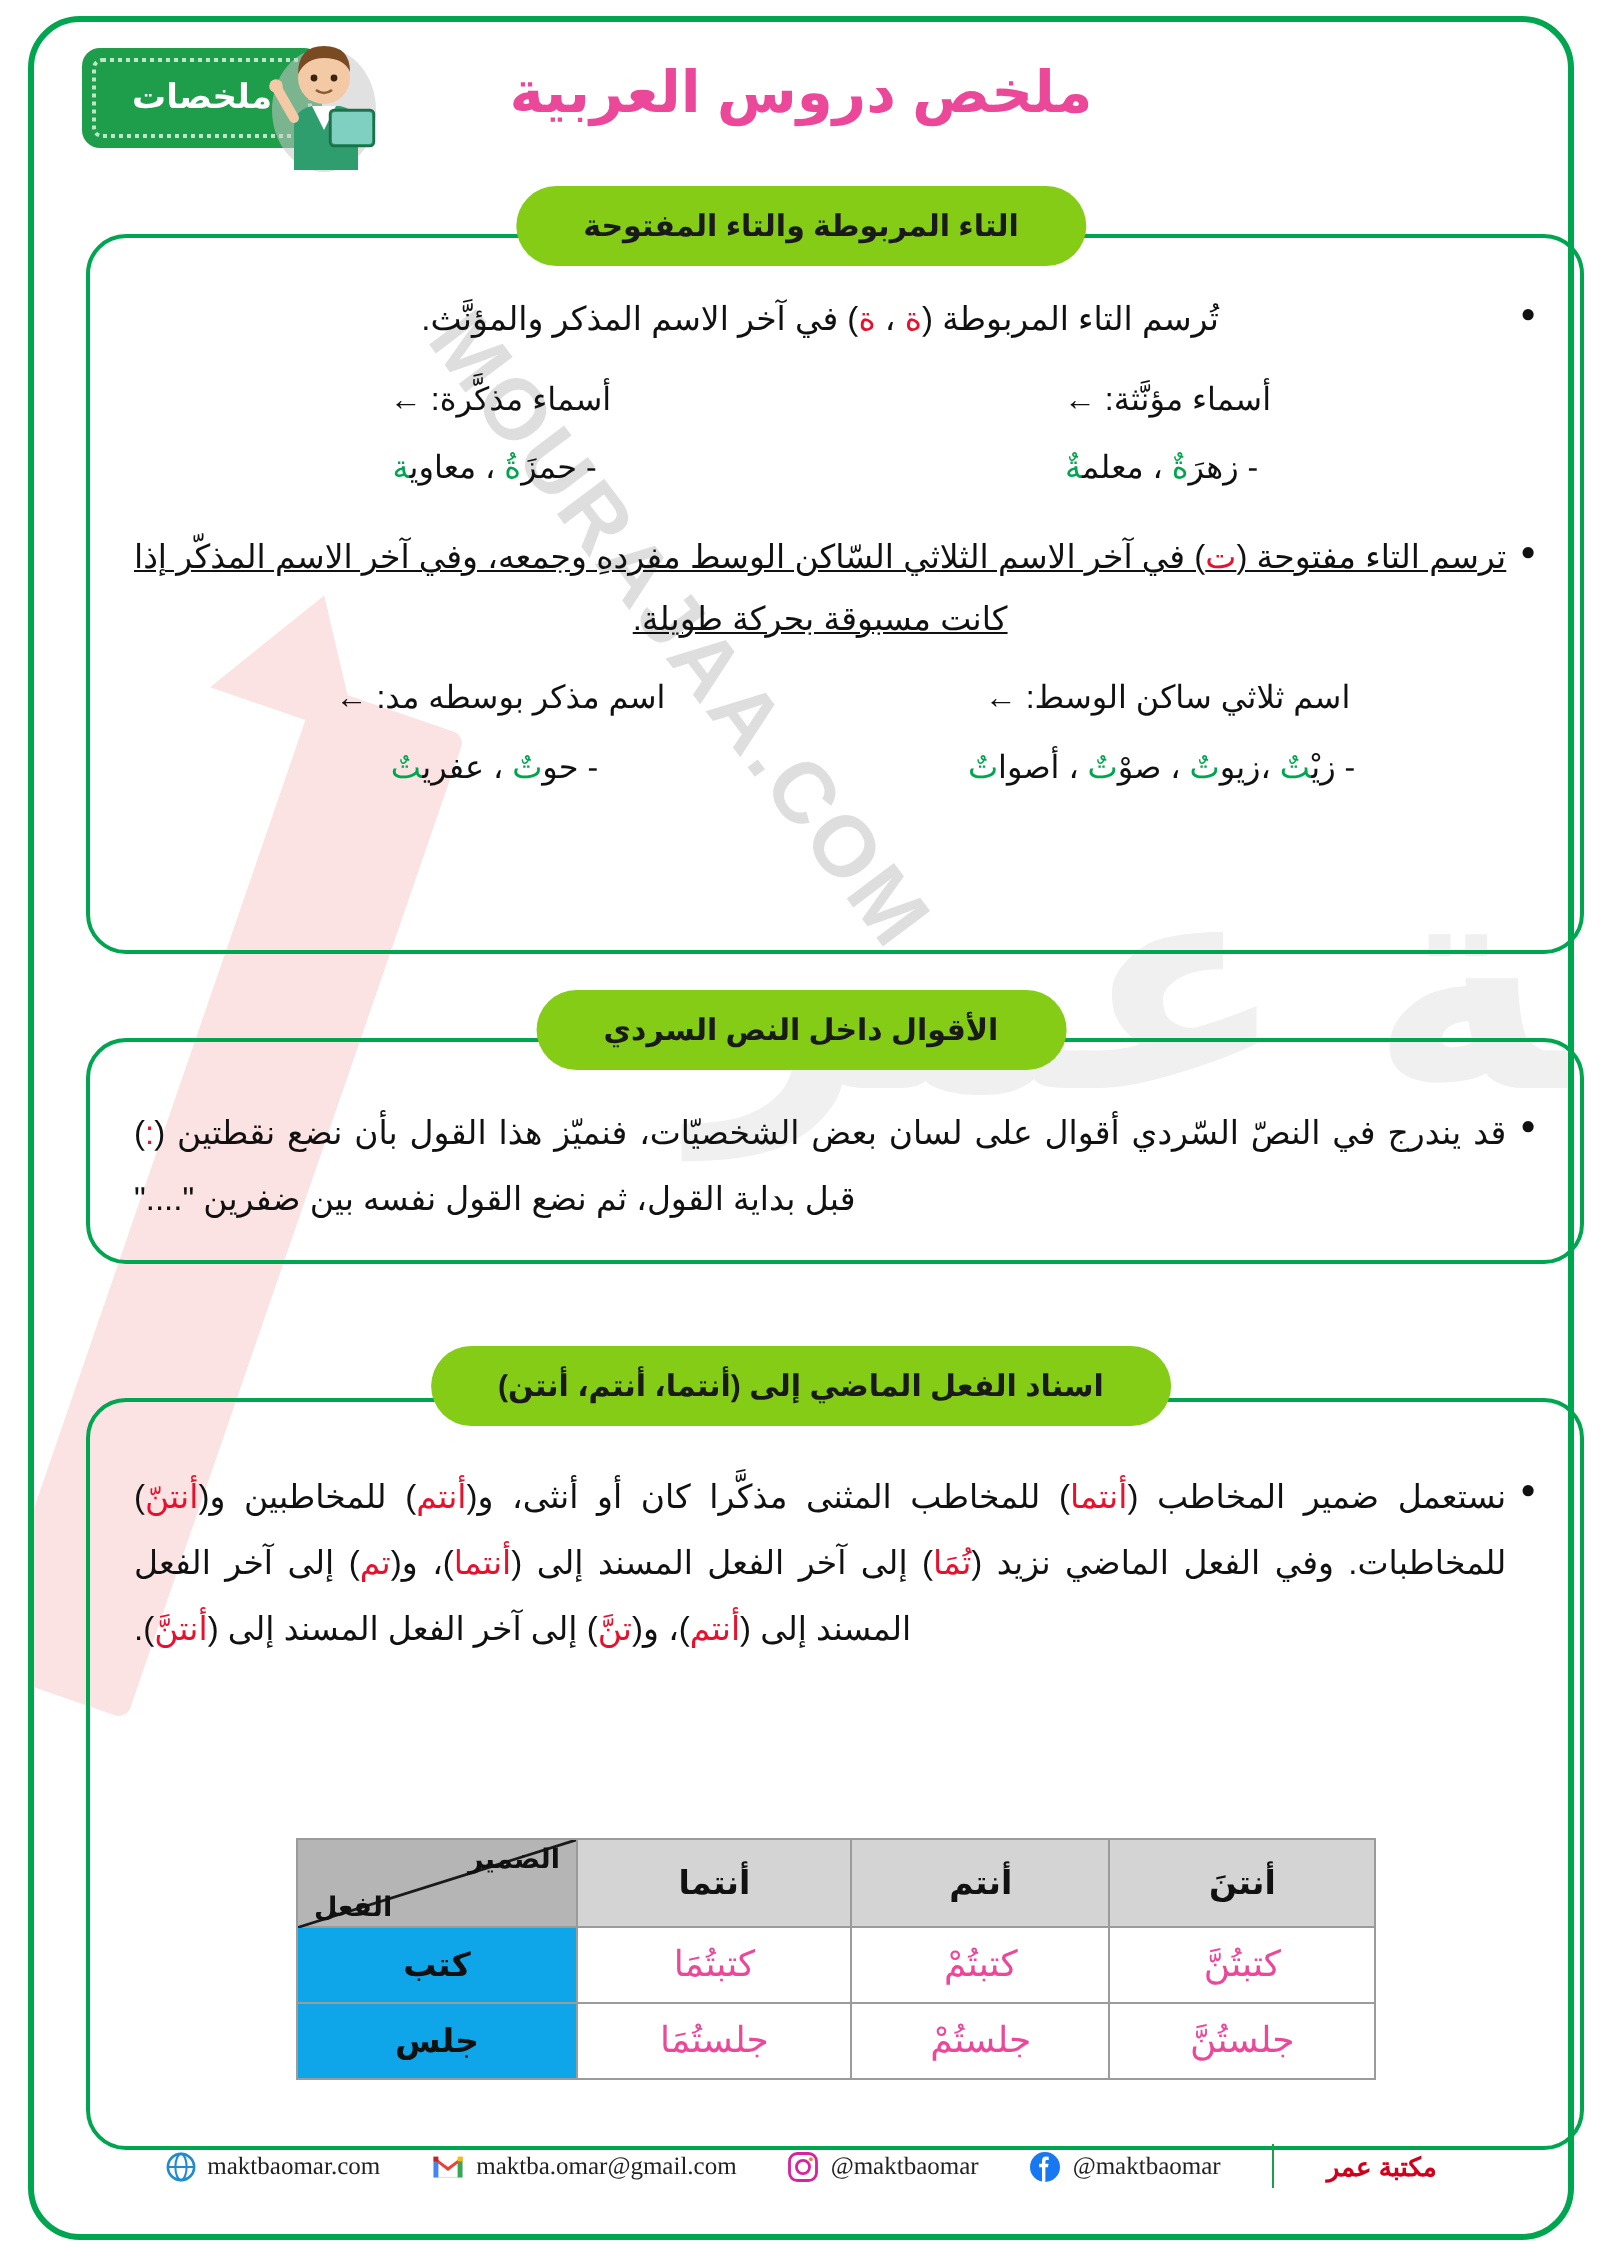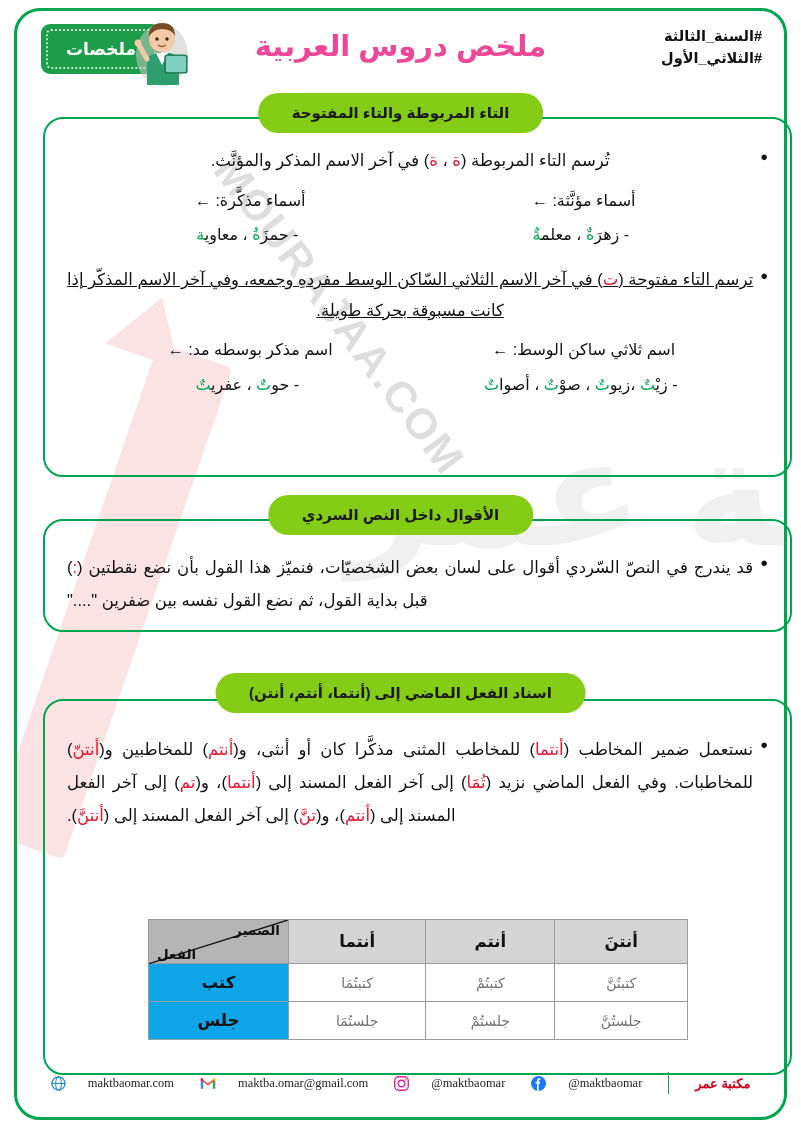--- a/index.html
+++ b/index.html
@@ -242,39 +242,39 @@
     left: 8px; bottom: 1px;
     font-size: 13.5px; font-weight: bold;
   }
   #conj-table td.verb {
     background: #0ea5e9;
     font-size: 16.5px;
     font-weight: bold;
   }
   #conj-table td.form {
     background: #ffffff;
-    color: #737373;
-    font-size: 14px;
+    color: #ec4899;
+    font-size: 18px;
   }
 
   
   #footer {
     position: absolute;
     left: 0; bottom: 14px;
     width: 100%;
     height: 40px;
     display: flex;
     align-items: center;
     justify-content: center;
     gap: 26px;
     direction: ltr;
     z-index: 6;
   }
   .fitem {
-    display: flex; align-items: center; gap: 22px;
+    display: flex; align-items: center; gap: 6px;
     font-size: 12.5px; color: #222;
     font-family: "Liberation Serif", serif;
   }
   .fsep {
     width: 1px; height: 22px; background: #1e9e4a;
   }
   #brand-logo {
     font-size: 13px; color: #d0021b; font-weight: bold;
     direction: rtl;
     font-family: "Liberation Sans", sans-serif;
@@ -309,24 +309,20 @@
         <circle cx="32" cy="24" r="1.7" fill="#3a2412"></circle>
         <circle cx="42" cy="24" r="1.7" fill="#3a2412"></circle>
         <path d="M33 30 Q37 33 41 30" stroke="#8a5a33" stroke-width="1.3" fill="none"></path>
         <path d="M22 44 L14 30" stroke="#f3c9a6" stroke-width="5" stroke-linecap="round"></path>
         <circle cx="13" cy="28" r="3.4" fill="#f3c9a6"></circle>
       </svg>
     </div>
 
     <div id="doc-title">ملخص دروس العربية</div>
 
-    <div id="hashtags">
-      <div>#السنة_الثالثة</div>
-      <div>#الثلاثي_الأول</div>
-    </div>
   </div>
 
   <div class="pill" style="top:82px;">التاء المربوطة والتاء المفتوحة</div>
   <div class="card" style="top:106px; height:360px;">
     <div class="card-inner">
 
       <div class="rule">
         <span class="bullet">●</span>
         <span class="rule-text" style="text-align:center;"><span>تُرسم التاء المربوطة (</span><span class="red">ة</span><span> ، </span><span class="red">ة</span><span>) في آخر الاسم المذكر والمؤنَّث.</span></span>
       </div>

